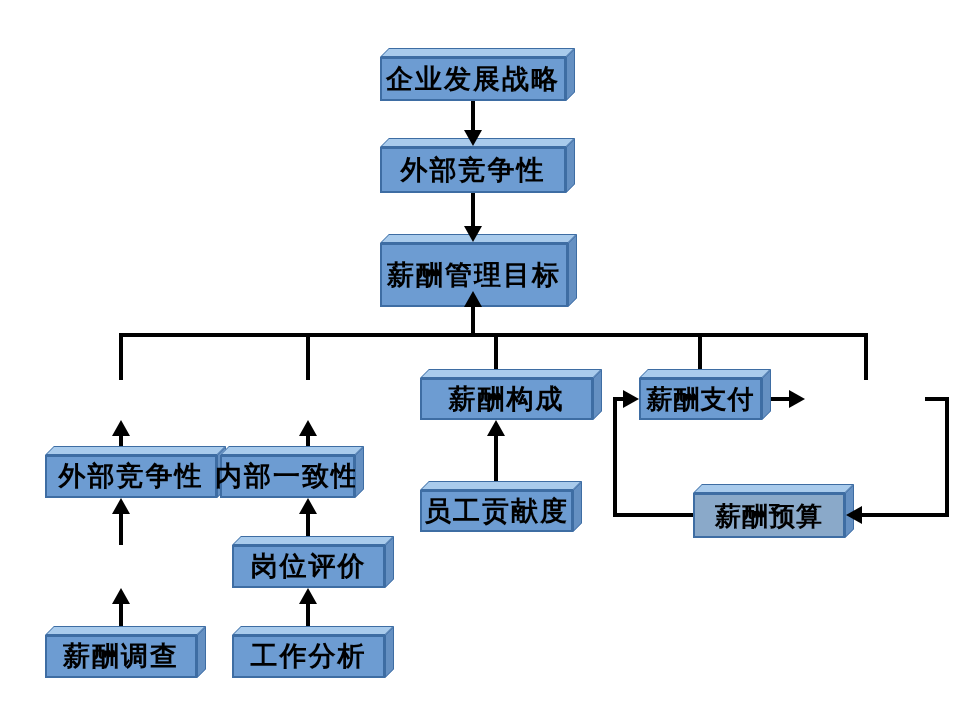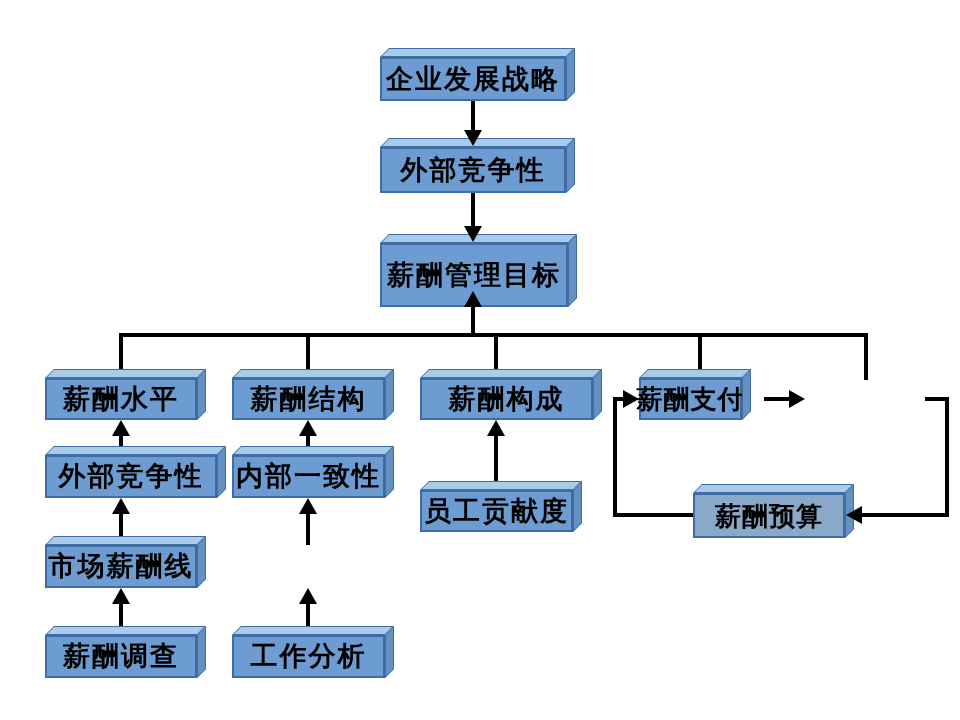--- a/index.html
+++ b/index.html
@@ -95,48 +95,42 @@
   <div class="box" style="left:380px;top:57px;width:186px;height:44px">
     <span class="lbl">企业发展战略</span>
   </div>
   <div class="box" style="left:380px;top:147px;width:186px;height:46px">
     <span class="lbl">外部竞争性</span>
   </div>
   <div class="box" style="left:380px;top:243px;width:188px;height:64px">
     <span class="lbl">薪酬管理目标</span>
   </div>
 
-  <div class="box" style="left:45px;top:378px;width:152px;height:42px">
-    <span class="lbl">薪酬水平</span>
-  </div>
-  <div class="box" style="left:232px;top:378px;width:153px;height:42px">
-    <span class="lbl">薪酬结构</span>
-  </div>
   <div class="box" style="left:420px;top:378px;width:173px;height:42px">
     <span class="lbl">薪酬构成</span>
   </div>
-  <div class="box narrow" style="left:639px;top:378px;width:103px;height:42px">
+  <div class="box narrow" style="left:639px;top:378px;width:123px;height:42px">
     <span class="lbl">薪酬支付</span>
   </div>
 
   <div class="box" style="left:45px;top:455px;width:172px;height:43px">
     <span class="lbl">外部竞争性</span>
   </div>
-  <div class="box" style="left:232px;top:455px;width:153px;height:43px">
+  <div class="box" style="left:220px;top:455px;width:135px;height:43px">
     <span class="lbl">内部一致性</span>
   </div>
   <div class="box light narrow" style="left:693px;top:493px;width:152px;height:45px">
     <span class="lbl">薪酬预算</span>
   </div>
   <div class="box" style="left:420px;top:490px;width:153px;height:42px">
     <span class="lbl">员工贡献度</span>
   </div>
 
-  <div class="box" style="left:45px;top:545px;width:152px;height:43px">
-    <span class="lbl">市场薪酬线</span>
+  <div class="box" style="left:232px;top:545px;width:153px;height:43px">
+    <span class="lbl">岗位评价</span>
   </div>
   <div class="box" style="left:232px;top:635px;width:153px;height:43px">
     <span class="lbl">工作分析</span>
   </div>
   <div class="box" style="left:45px;top:635px;width:152px;height:43px">
     <span class="lbl">薪酬调查</span>
   </div>
 
 </div>
 

